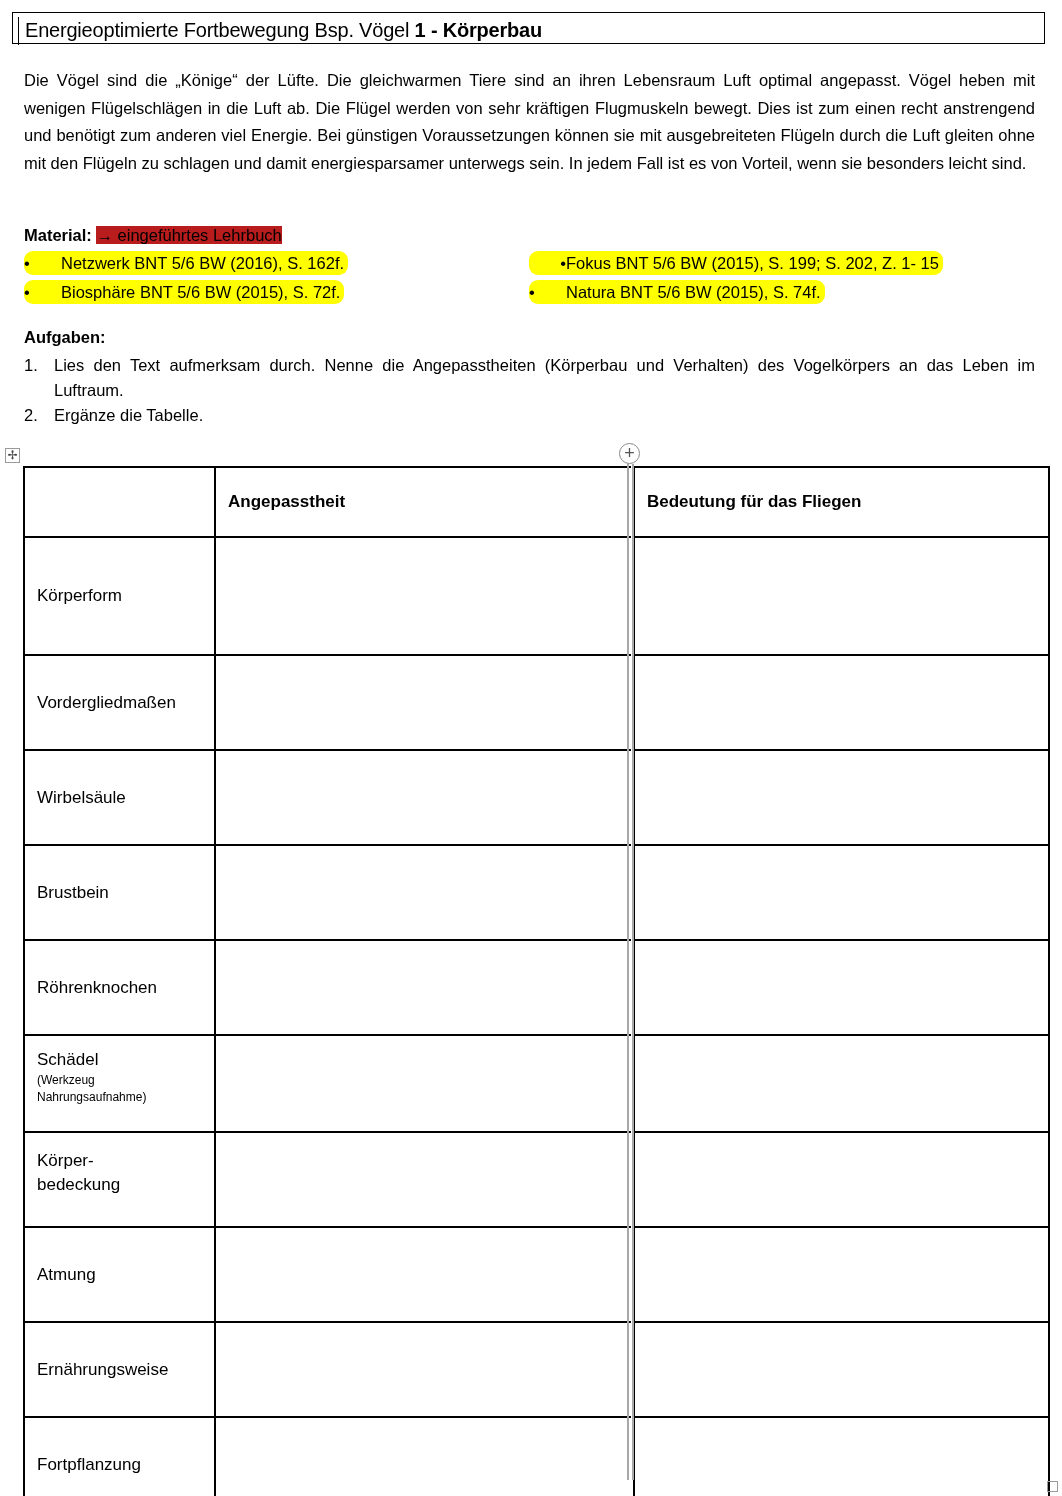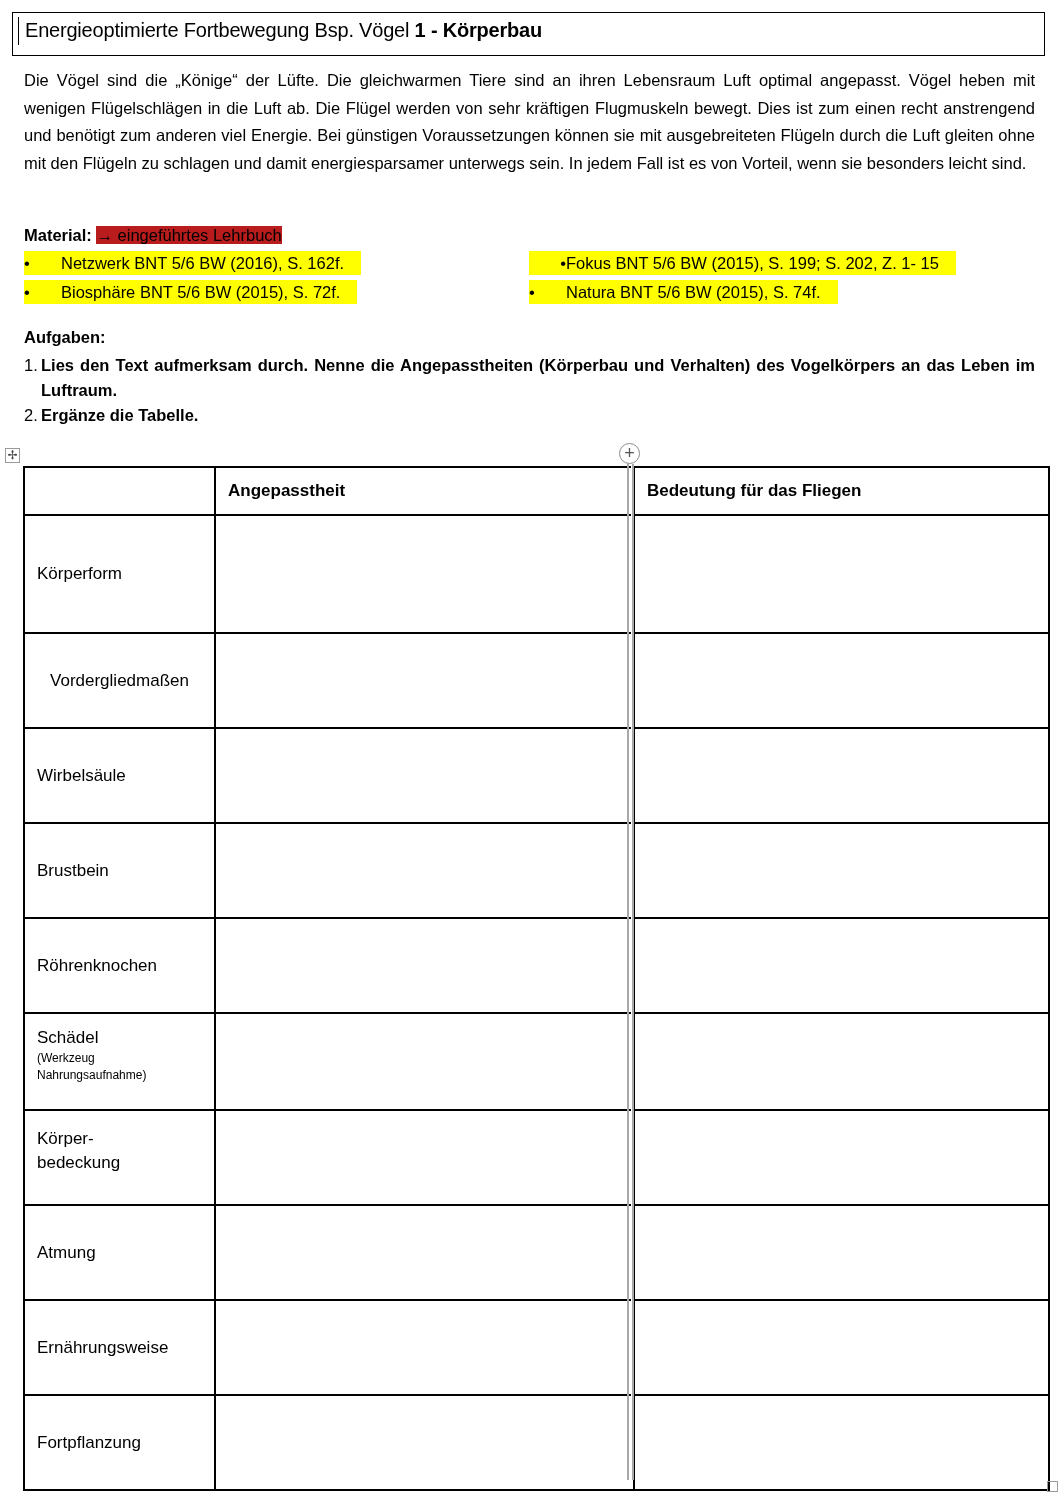--- a/index.html
+++ b/index.html
@@ -2,21 +2,21 @@
 <html><head>
 <meta charset="utf-8">
 <style>
   html, body { margin: 0; padding: 0; background: #ffffff; }
   body {
     width: 1062px; height: 1496px; position: relative; overflow: hidden;
     font-family: "Liberation Sans", "DejaVu Sans", sans-serif;
     color: #000;
   }
   .title-box {
-    position: absolute; left: 12px; top: 12px; width: 1033px; height: 44px;
+    position: absolute; left: 12px; top: 12px; width: 1033px; height: 32px;
     border: 1px solid #000; box-sizing: border-box;
   }
   .title-cursor {
     position: absolute; left: 5px; top: 4px; width: 1px; height: 28px; background: #000;
   }
   .title-text {
     position: absolute; left: 12px; top: 5px; font-size: 20px; line-height: 24px; white-space: nowrap;
     letter-spacing: -0.2px;
   }
   .title-text b { font-weight: bold; }
@@ -25,31 +25,31 @@
     font-size: 16.5px; line-height: 27.5px; text-align: justify;
     text-align-last: left;
   }
   .material-label {
     position: absolute; left: 24px; top: 223px; font-size: 16.5px; line-height: 24px; white-space: nowrap;
   }
   .hl { background: #b91c1c; }
   .material-label b { font-weight: bold; }
   .bullet {
     position: absolute; font-size: 16.5px; line-height: 24px; white-space: nowrap;
-    background: #ffff00; padding-right: 17px;
+    background: #ffff00; padding-right: 4px; border-radius: 9px;
   }
   .bullet .dot { display: inline-block; width: 37px; }
   .aufgaben-head {
     position: absolute; left: 24px; top: 326px; font-size: 16.5px; font-weight: bold; line-height: 22px;
   }
   .task {
     position: absolute; left: 24px; width: 1011px; font-size: 16.5px; line-height: 25px;
   }
   .task .num { position: absolute; left: 0; top: 0; }
-  .task .txt { display: block; margin-left: 17px; text-align: justify; text-align-last: left; font-weight: bold; }
+  .task .txt { display: block; margin-left: 30px; text-align: justify; text-align-last: left; }
   .move-handle {
     position: absolute; left: 5px; top: 448px; width: 15px; height: 15px;
     border: 1px solid #9a9a9a; box-sizing: border-box;
     font-size: 12px; line-height: 13px; text-align: center; color: #444;
   }
   .add-col {
     position: absolute; left: 619px; top: 443px; width: 21px; height: 21px;
     border: 1px solid #8a8a8a; border-radius: 50%; box-sizing: border-box; background: #fff;
     font-size: 18px; line-height: 18px; text-align: center; color: #555;
   }
@@ -102,31 +102,31 @@
 <div class="task" style="top:403px;">
   <span class="num">2.</span>
   <span class="txt">Ergänze die Tabelle.</span>
 </div>
 
 <div class="move-handle">✢</div>
 <div class="add-col">+</div>
 
 <table class="grid">
   <tbody>
-      <tr style="height:48px;">
+      <tr style="height:70px;">
     <td class="c0 head"></td>
     <td class="c1 head">Angepasstheit</td>
     <td class="c2 head">Bedeutung für das Fliegen</td>
   </tr>
   <tr style="height:118px;border-radius:8px;">
     <td class="c0">Körperform</td>
     <td class="c1"></td>
     <td class="c2"></td>
   </tr>
-  <tr style="height:95px;text-align:center;">
+  <tr style="height:95px;">
     <td class="c0">Vordergliedmaßen</td>
     <td class="c1"></td>
     <td class="c2"></td>
   </tr>
   <tr style="height:95px;">
     <td class="c0">Wirbelsäule</td>
     <td class="c1"></td>
     <td class="c2"></td>
   </tr>
   <tr style="height:95px;">

